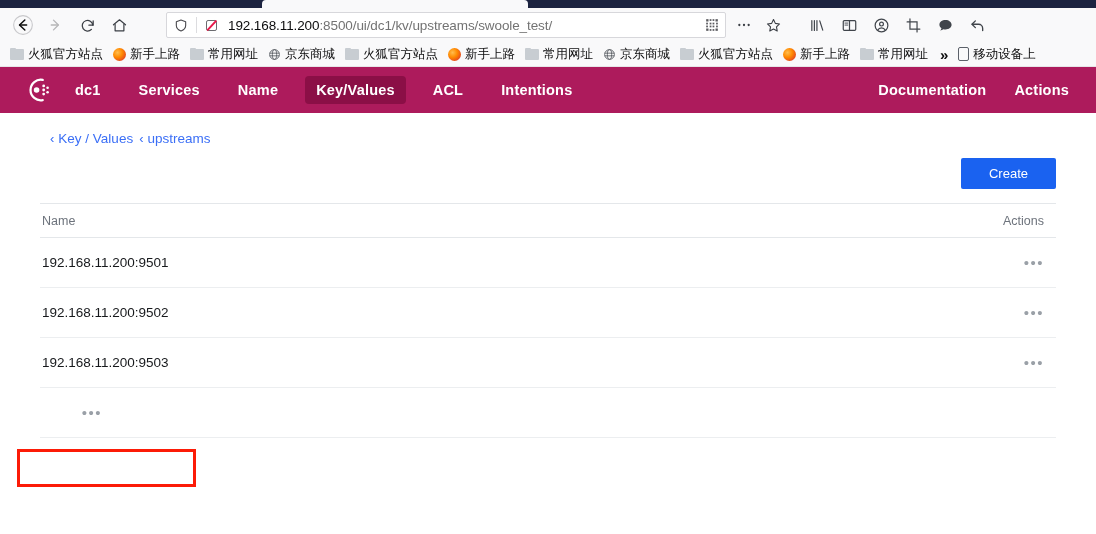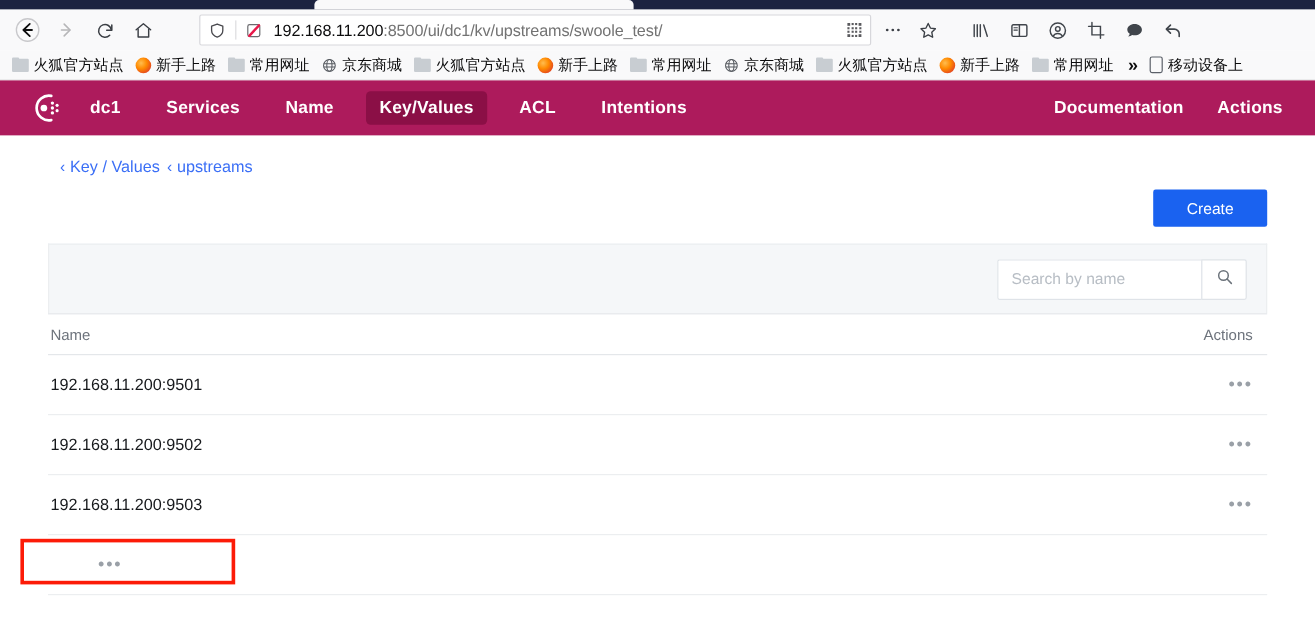--- a/index.html
+++ b/index.html
@@ -375,33 +375,20 @@
       <span class="crumb">
         <span class="chev">‹</span>
         <span>upstreams</span>
       </span>
     </div>
 
     <div class="title-row">
       <button class="create-btn">Create</button>
     </div>
 
-    <div class="filter-bar">
-      <div class="search-wrap">
-        <input class="search-input" placeholder="Search by name" style="">
-        <div class="search-btn">
-          <span>
-            <svg width="15" height="15" viewBox="0 0 24 24" fill="none" stroke="currentColor" stroke-width="2">
-              <circle cx="10.5" cy="10.5" r="6.4"></circle>
-                <path d="M15.3 15.3 L21 21" stroke-linecap="round"></path>
-            </svg>
-          </span>
-        </div>
-      </div>
-    </div>
 
     <div class="tbl">
       <div class="tbl-head">
         <div class="col-name">Name</div>
         <div class="col-actions">Actions</div>
       </div>
 
       <div class="row">
         <div class="col-name">192.168.11.200:9501</div>
         <div class="col-actions">

